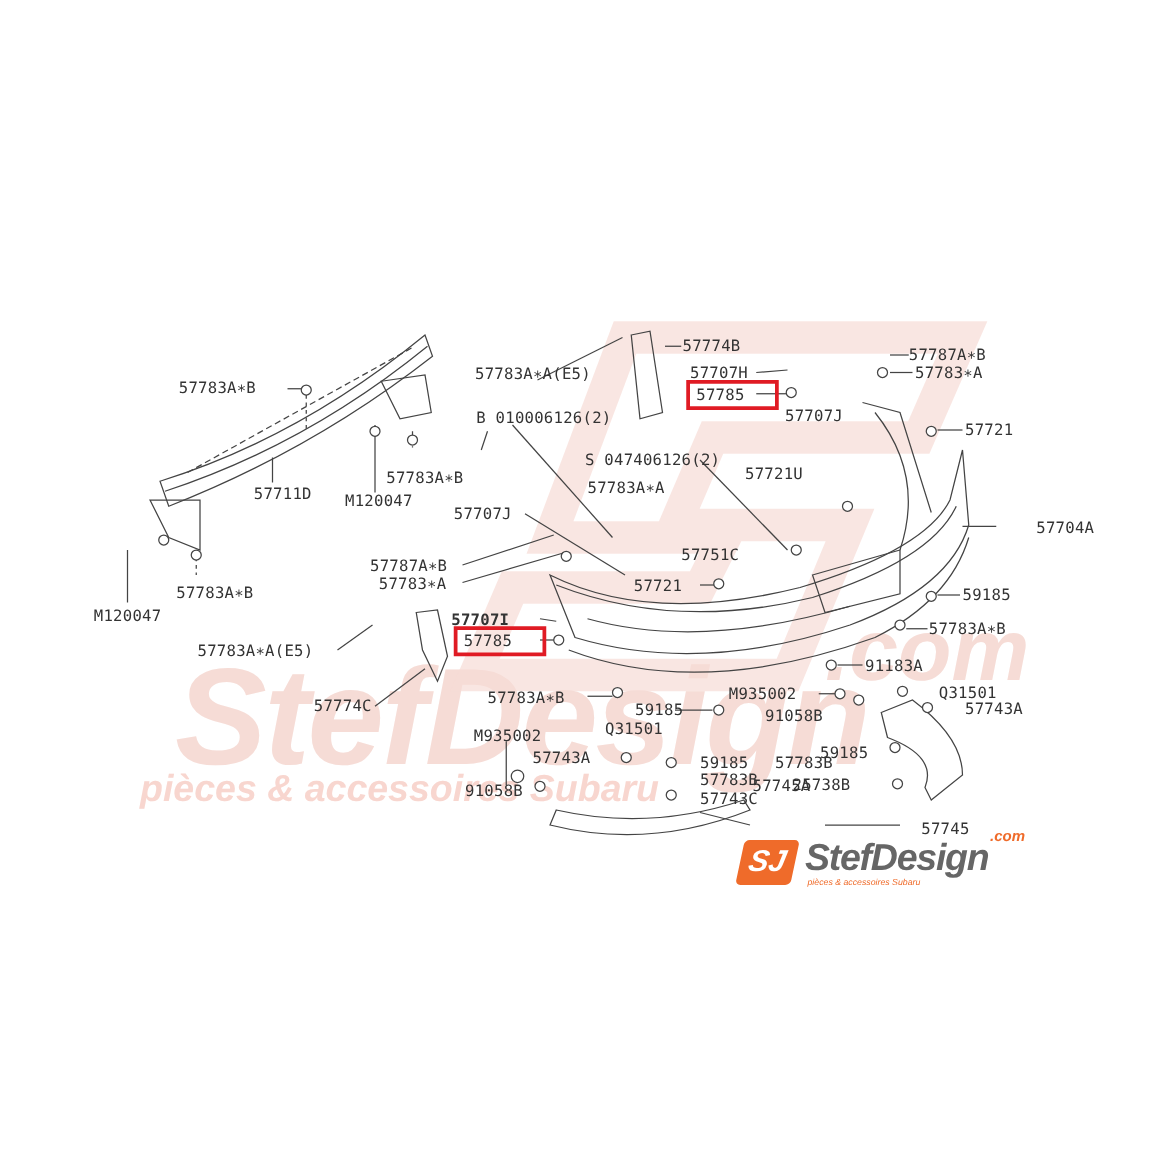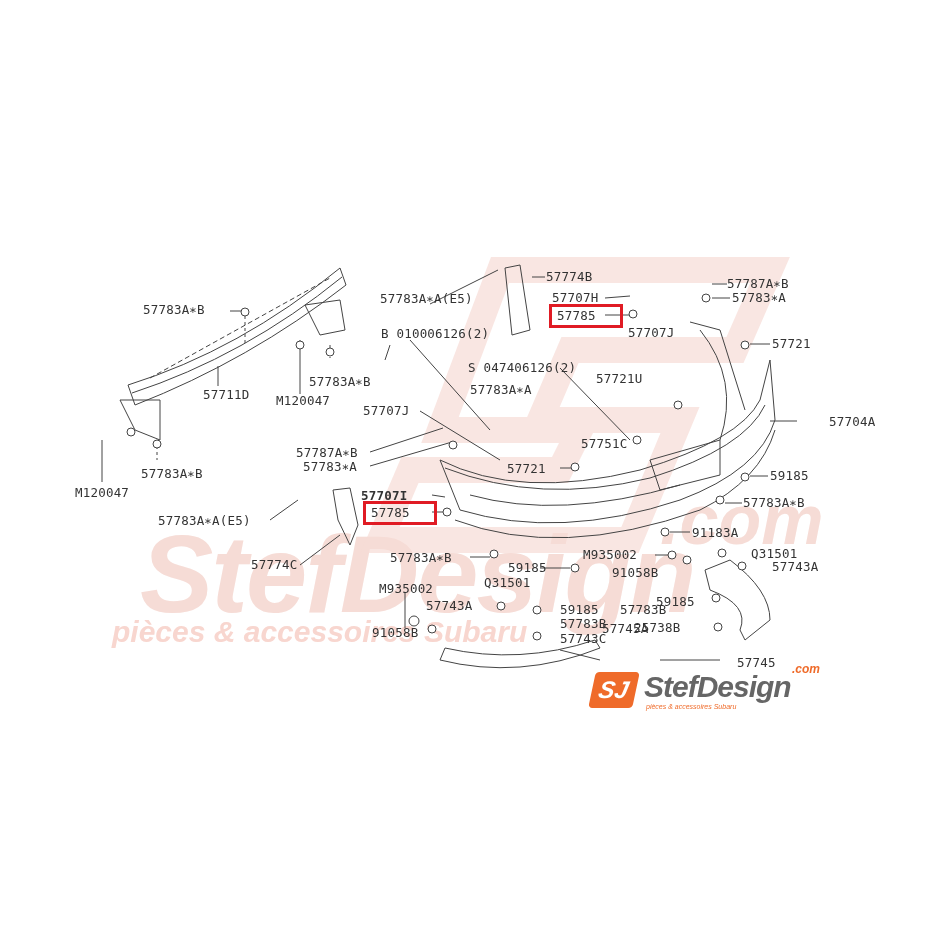--- a/index.html
+++ b/index.html
@@ -137,21 +137,21 @@
       <div class="lbl" style="left: 628px; top: 326px;">57707J</div>
       <div class="lbl" style="left: 727px; top: 277px;">57787A∗B</div>
       <div class="lbl" style="left: 732px; top: 291px;">57783∗A</div>
       <div class="lbl" style="left: 772px; top: 337px;">57721</div>
       <div class="lbl" style="left: 468px; top: 361px;">S 047406126(2)</div>
       <div class="lbl" style="left: 596px; top: 372px;">57721U</div>
       <div class="lbl" style="left: 470px; top: 383px;">57783A∗A</div>
       <div class="lbl" style="left: 363px; top: 404px;">57707J</div>
       <div class="lbl" style="left: 296px; top: 446px;">57787A∗B</div>
       <div class="lbl" style="left: 303px; top: 460px;">57783∗A</div>
-      <div class="lbl" style="left: 545px; top: 437px; margin-left: 36px;">57751C</div>
+      <div class="lbl" style="left: 545px; top: 437px;">57751C</div>
       <div class="lbl" style="left: 797px; top: 415px; margin-left: 32px;">57704A</div>
       <div class="lbl" style="left: 507px; top: 462px;">57721</div>
       <div class="lbl" style="left: 770px; top: 469px;">59185</div>
       <div class="lbl" style="left: 361px; top: 489px; font-weight: bold;">57707I</div>
       <div class="lbl" style="left: 371px; top: 506px;">57785</div>
       <div class="hl" style="left: 363px; top: 501px; width: 74px; height: 24px; border-color: rgb(224, 27, 36);"></div>
       <div class="lbl" style="left: 158px; top: 514px;">57783A∗A(E5)</div>
       <div class="lbl" style="left: 743px; top: 496px;">57783A∗B</div>
       <div class="lbl" style="left: 692px; top: 526px;">91183A</div>
       <div class="lbl" style="left: 251px; top: 558px;">57774C</div>

